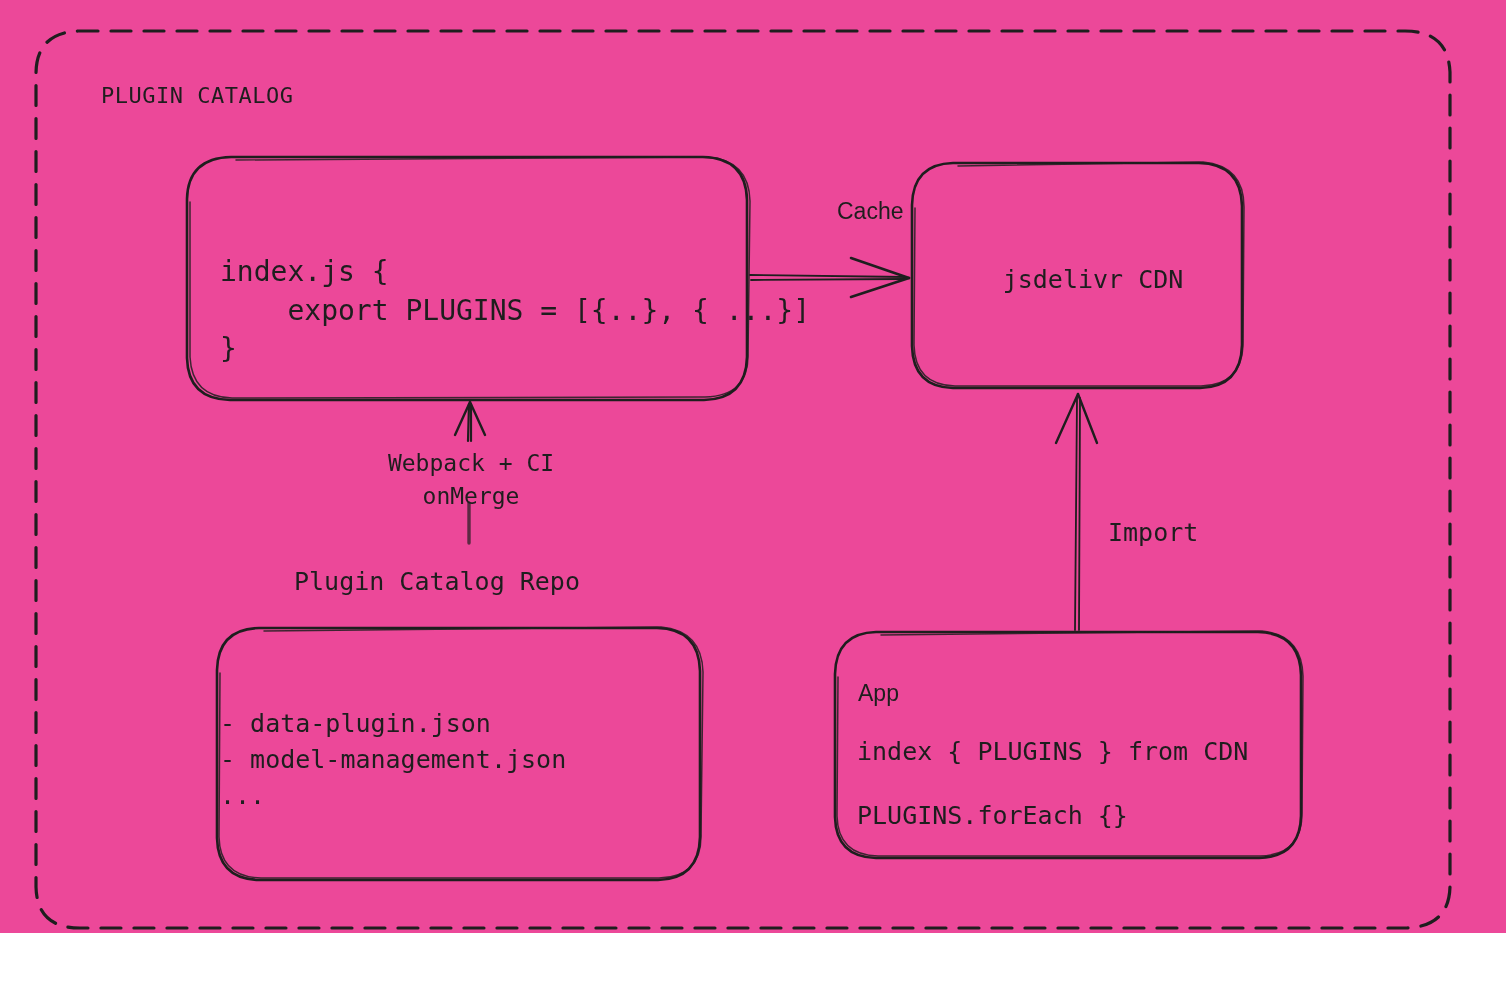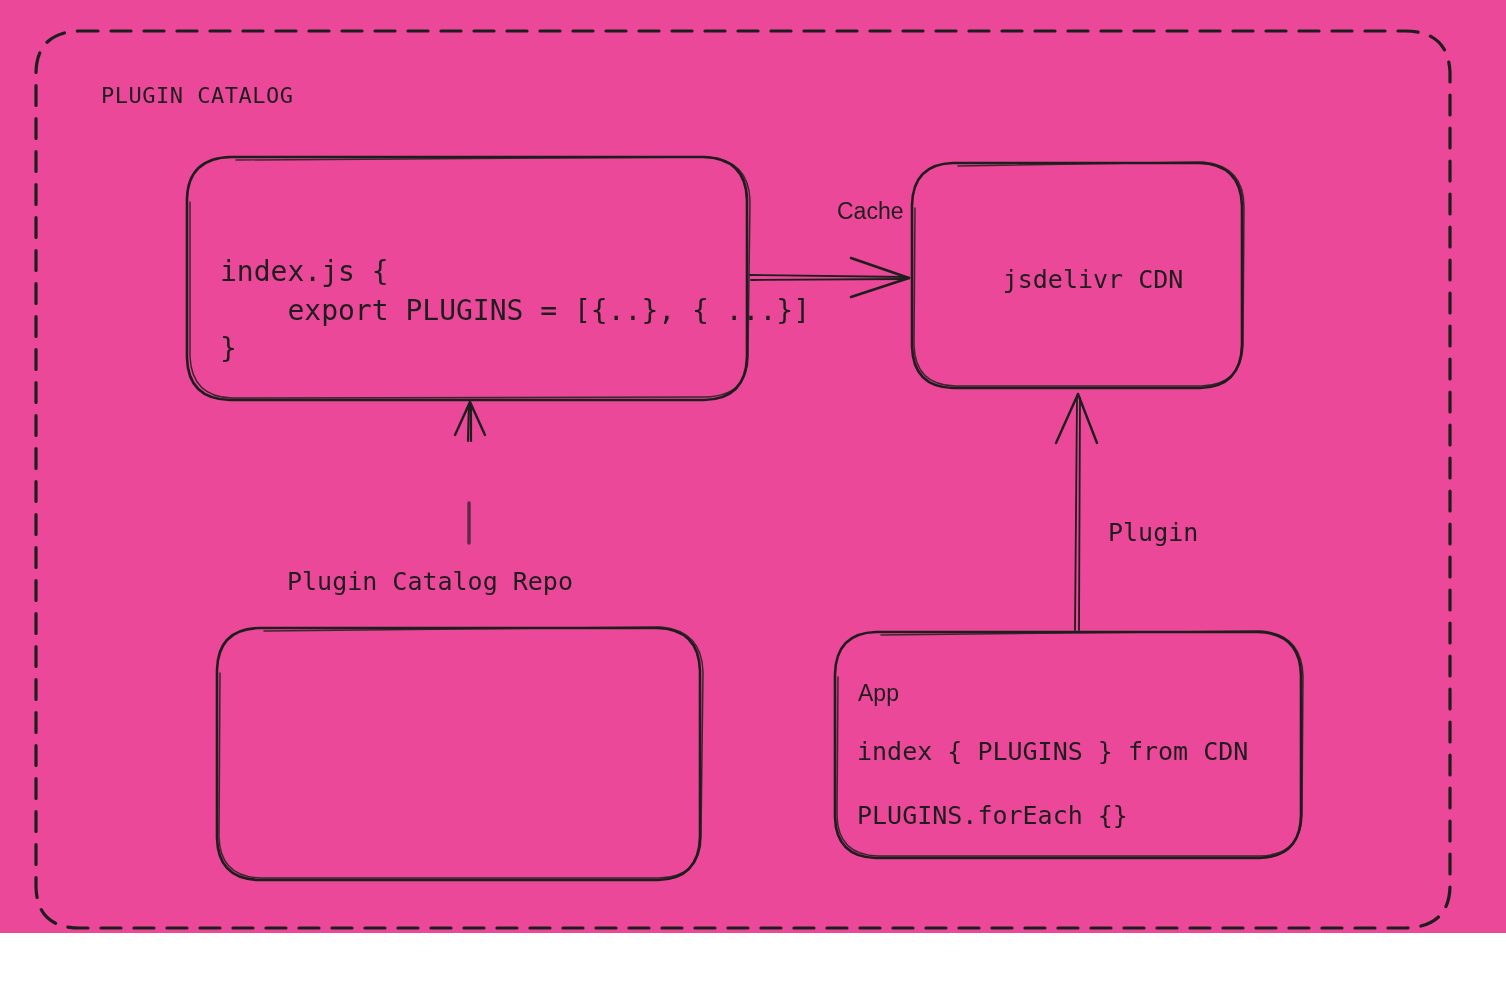--- a/index.html
+++ b/index.html
@@ -69,21 +69,21 @@
   }
   #webpack-label {
     left: 371px;
     top: 447px;
     font-size: 23px;
     text-align: center;
     width: 200px;
     line-height: 1.42;
   }
   #repo-label {
-    left: 287px;
+    left: 294px;
     top: 566px;
     font-size: 25px;
   }
   #repo-list {
     left: 220px;
     top: 706px;
     font-size: 25px;
     line-height: 1.44;
   }
   #import-label {
@@ -157,22 +157,27 @@
   <div class="lbl mono" id="group-title">PLUGIN CATALOG</div>
 
   <div class="lbl mono" id="npm-code">index.js {
     export PLUGINS = [{..}, { ...}]
 }</div>
 
   <div class="lbl sans" id="cache-label">Cache</div>
 
   <div class="lbl mono" id="cdn-title">jsdelivr CDN</div>
 
+  <div class="lbl mono" id="webpack-label">Webpack + CI
+onMerge</div>
 
   <div class="lbl mono" id="repo-label">Plugin Catalog Repo</div>
+  <div class="lbl mono" id="repo-list">- data-plugin.json
+- model-management.json
+...</div>
 
-  <div class="lbl mono" id="import-label">Plugin</div>
+  <div class="lbl mono" id="import-label">Import</div>
 
   <div class="lbl sans" id="app-title">App</div>
   <div class="lbl mono" id="app-code-1">index { PLUGINS } from CDN</div>
   <div class="lbl mono" id="app-code-2">PLUGINS.forEach {}</div>
 
 </div>
 
 </body></html>

